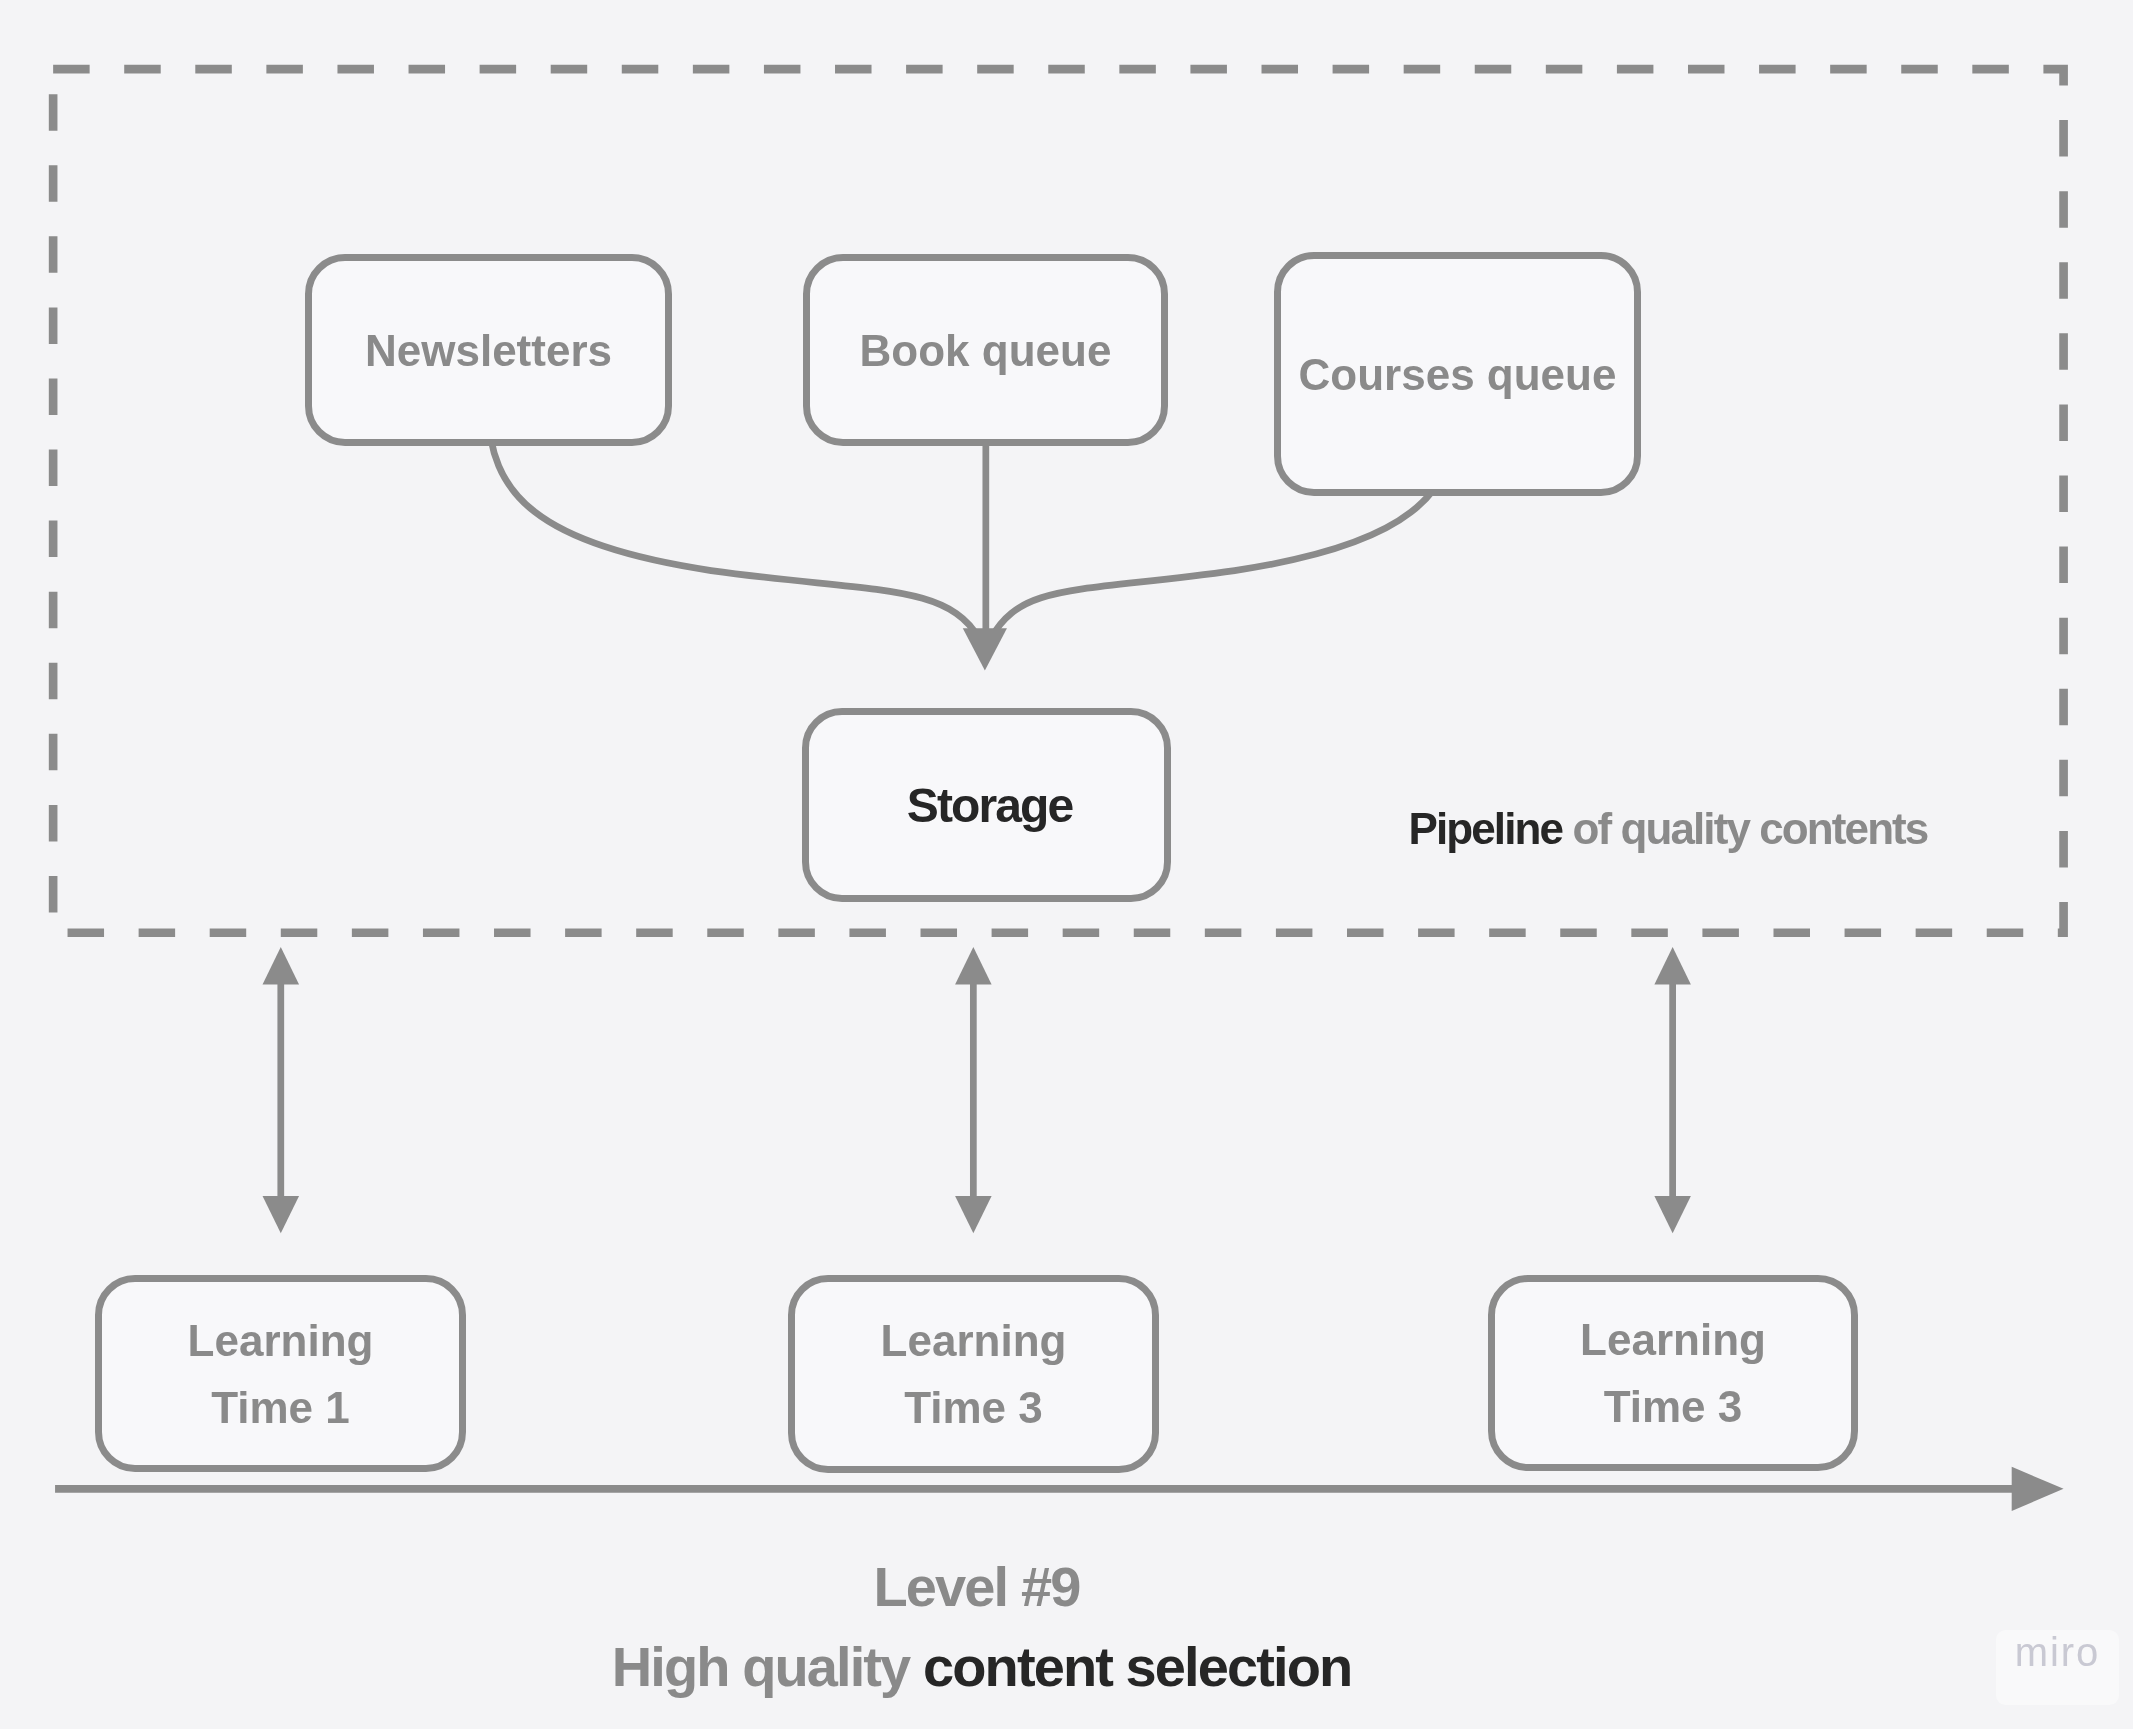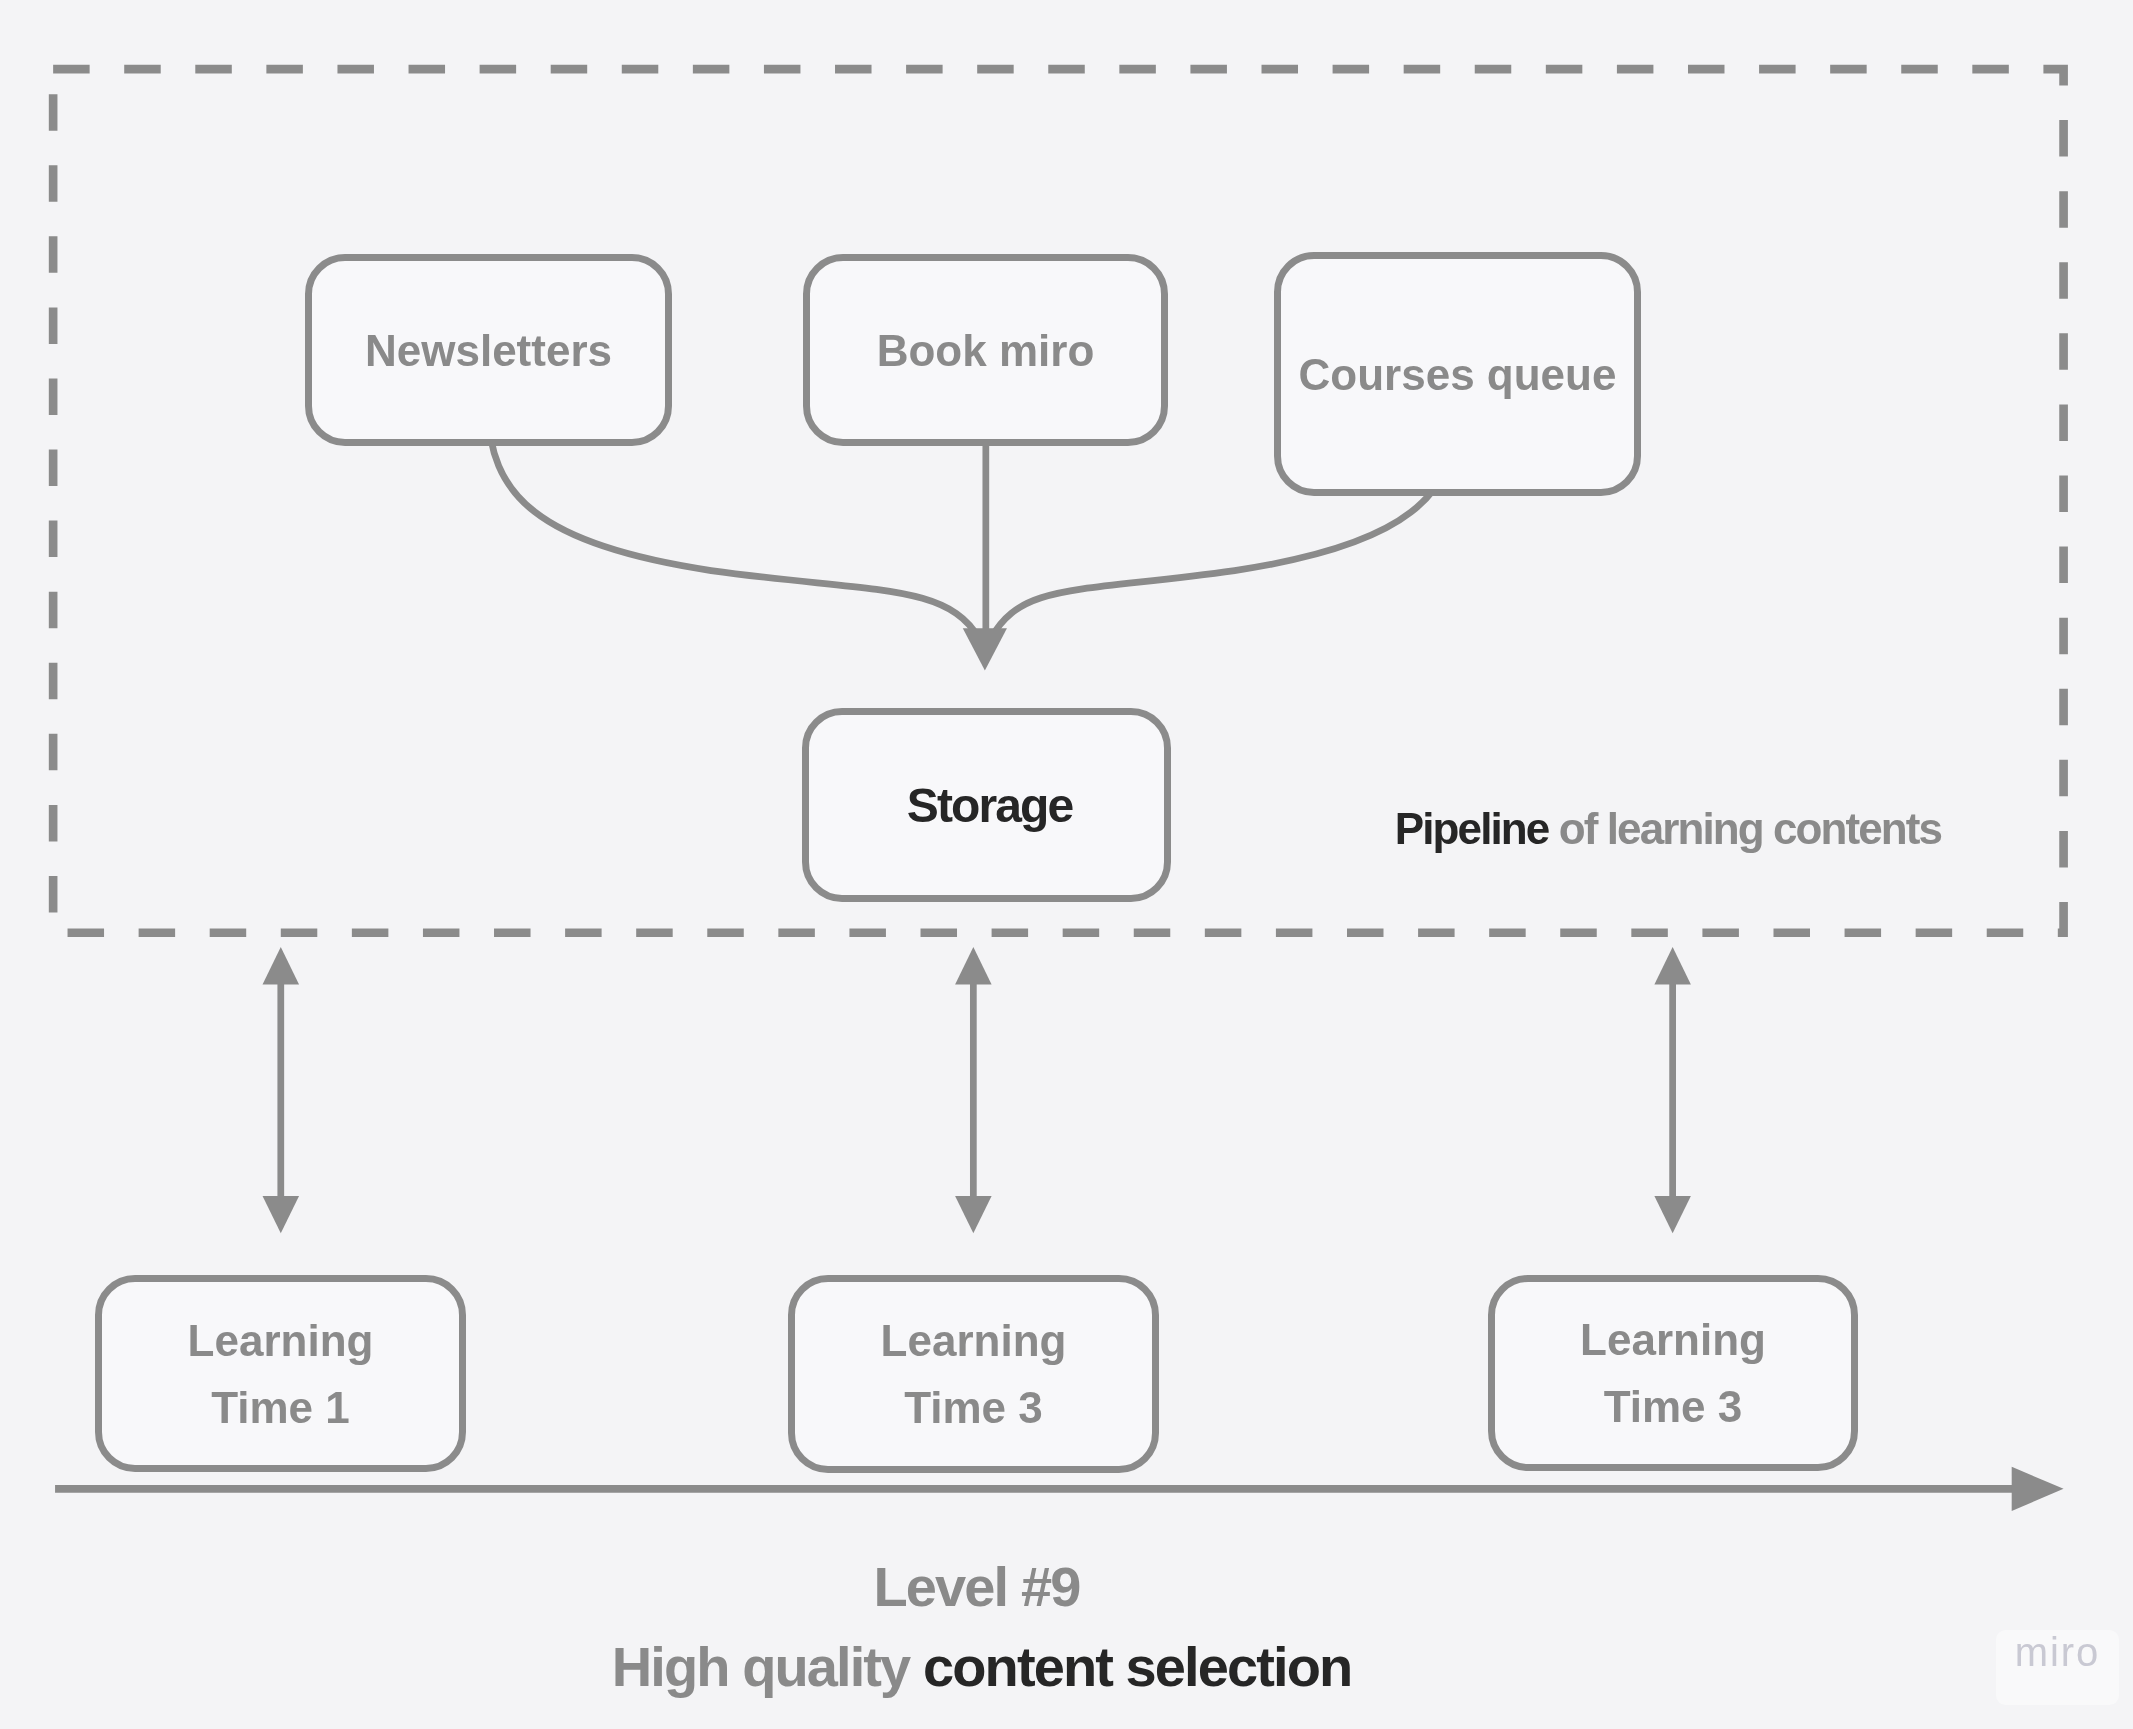--- a/index.html
+++ b/index.html
@@ -115,34 +115,34 @@
       <line x1="57" y1="1550" x2="2098" y2="1550" stroke="#8b8b8b" stroke-width="8"></line>
       <polygon points="2148,1550 2094,1527 2094,1573" fill="#8b8b8b"></polygon>
     </g>
   </svg>
 
   <div class="node" style="left:305px; top:216px; width:367px; height:192px;">
     <span class="lbl">Newsletters</span>
   </div>
 
   <div class="node" style="left:803px; top:216px; width:365px; height:192px;">
-    <span class="lbl">Book miro</span>
+    <span class="lbl">Book queue</span>
   </div>
 
   <div class="node" style="left:1274px; top:214px; width:367px; height:244px;">
     <span class="lbl">Courses queue</span>
   </div>
 
   <div class="node dark" style="left:802px; top:670px; width:369px; height:194px;padding-left:6px;">
     <span class="lbl">Storage</span>
   </div>
 
   <div class="caption pipeline-caption">
     <span class="dark">Pipeline</span>
-    <span class="gray">of learning contents</span>
+    <span class="gray">of quality contents</span>
   </div>
 
   <div class="node" style="left:95px; top:1237px; width:371px; height:197px;">
     <span class="lbl"><span>Learning</span><br><span>Time 1</span></span>
   </div>
 
   <div class="node" style="left:788px; top:1237px; width:371px; height:198px;">
     <span class="lbl"><span>Learning</span><br><span>Time 3</span></span>
   </div>
 

